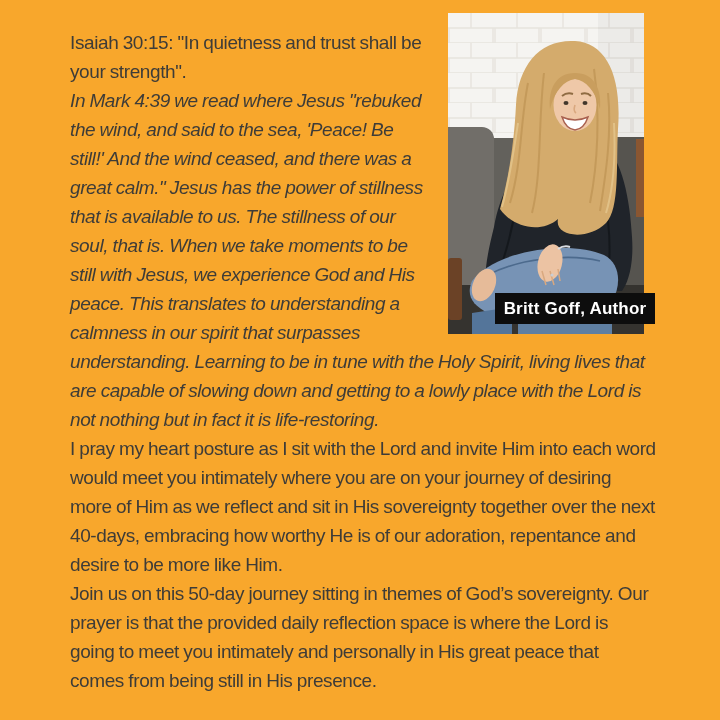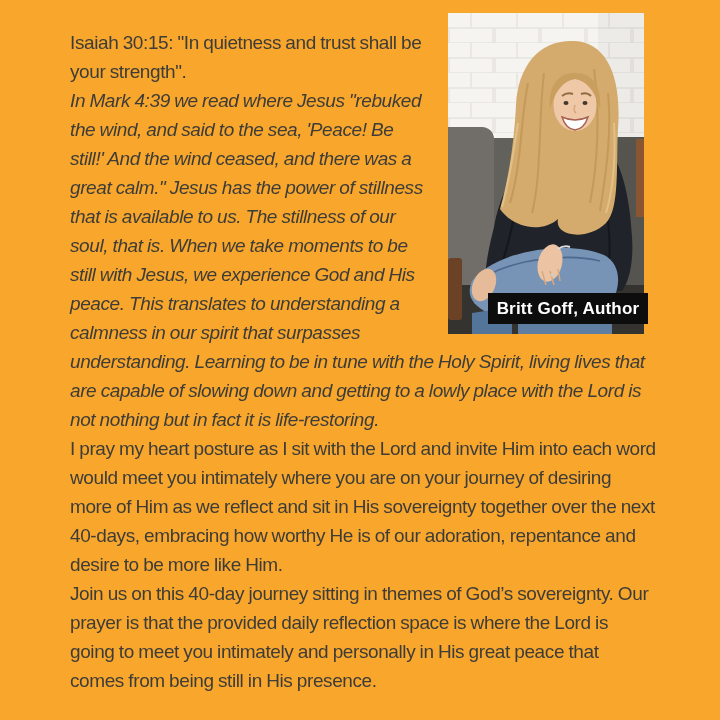--- a/index.html
+++ b/index.html
@@ -29,21 +29,21 @@
   figure.photo{
     float:right;
     width:196px;height:321px;
     margin:-15px 12px 10px 18px;
     position:relative;
     padding:0;
   }
   figure.photo svg{display:block;}
   .caption{
     position:absolute;
-    left:40px;top:280px;
+    left:47px;top:280px;
     width:160px;height:31px;
     background:#0D0D0D;
     color:#FFFFFF;
     display:flex;align-items:center;justify-content:center;
     font-weight:bold;
     font-size:17px;
     letter-spacing:0.2px;
     white-space:nowrap;
   }
 </style>
@@ -127,16 +127,16 @@
 
       <figcaption class="caption">Britt Goff, Author</figcaption>
     </figure>
 
     <p class="p-isaiah">Isaiah 30:15: "In quietness and trust shall be your strength".</p>
 
     <p class="p-mark">In Mark 4:39 we read where Jesus "rebuked the wind, and said to the sea, 'Peace! Be still!' And the wind ceased, and there was a great calm." Jesus has the power of stillness that is available to us. The stillness of our soul, that is. When we take moments to be still with Jesus, we experience God and His peace. This translates to understanding a calmness in our spirit that surpasses understanding. Learning to be in tune with the Holy Spirit, living lives that are capable of slowing down and getting to a lowly place with the Lord is not nothing but in fact it is life-restoring.</p>
 
     <p class="p-prayer">I pray my heart posture as I sit with the Lord and invite Him into each word would meet you intimately where you are on your journey of desiring more of Him as we reflect and sit in His sovereignty together over the next 40-days, embracing how worthy He is of our adoration, repentance and desire to be more like Him.</p>
 
-    <p class="p-invite">Join us on this 40-day journey sitting in themes of God’s sovereignty. Our prayer is that the provided daily reflection space is where the Lord is going to meet you intimately and personally in His great peace that comes from being still in His presence.</p>
+    <p class="p-invite">Join us on this 50-day journey sitting in themes of God’s sovereignty. Our prayer is that the provided daily reflection space is where the Lord is going to meet you intimately and personally in His great peace that comes from being still in His presence.</p>
 
   </div>
 </div>
 
 </body></html>

